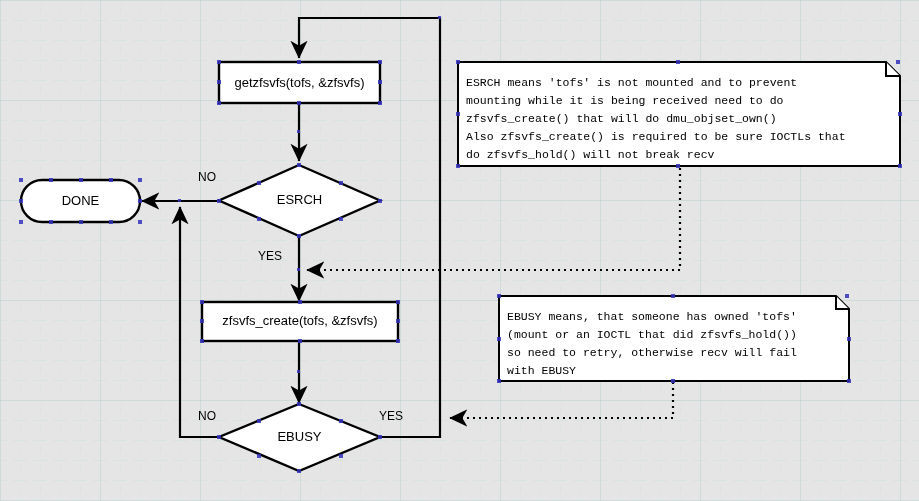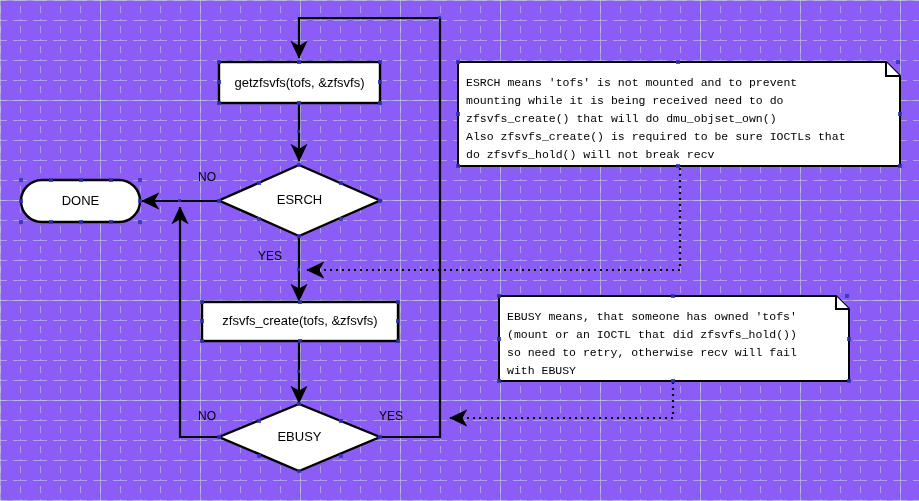--- a/index.html
+++ b/index.html
@@ -4,21 +4,21 @@
 <style>
   html, body {
     margin: 0;
     padding: 0;
     background: #ffffff;
   }
   #canvas {
     position: relative;
     width: 919px;
     height: 501px;
-    background-color: #8b5cf6;
+    background-color: #e5e5e5;
     overflow: hidden;
     font-family: "Liberation Sans", sans-serif;
   }
   
   #grid {
     position: absolute;
     inset: 0;
     pointer-events: none;
   }
   

